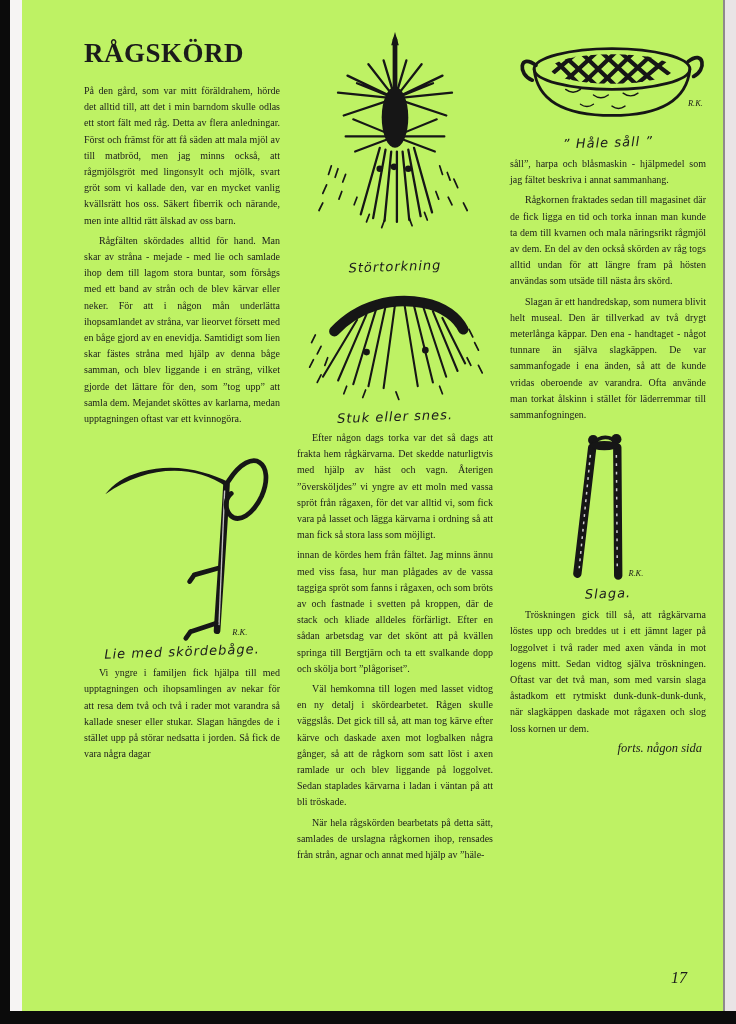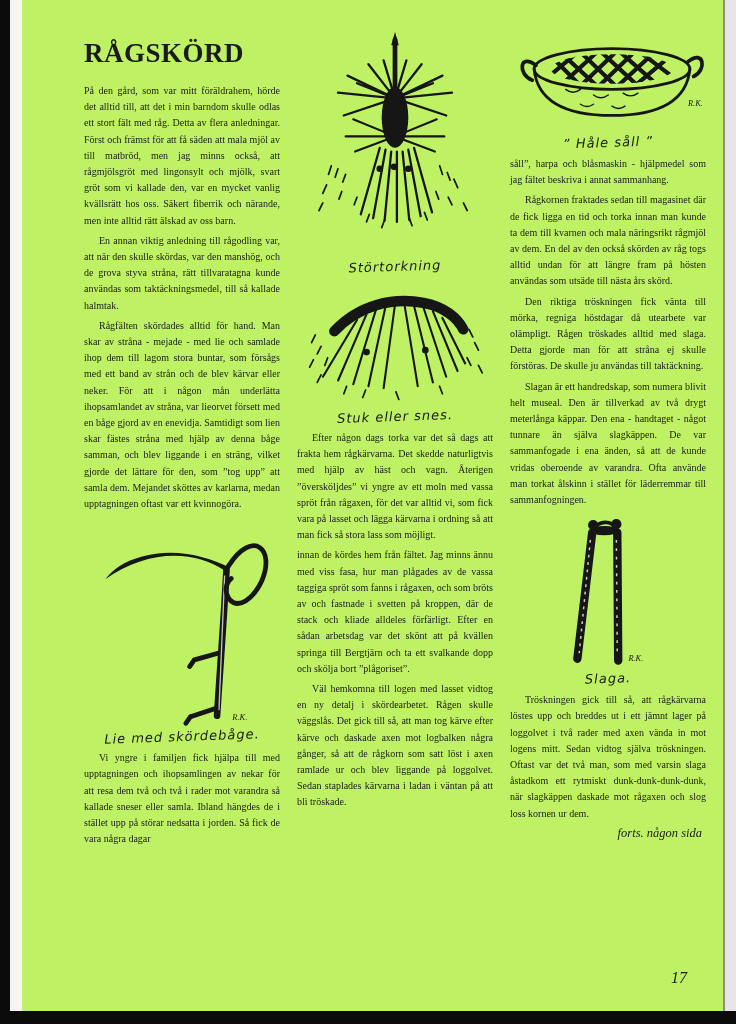--- a/index.html
+++ b/index.html
@@ -59,41 +59,40 @@
 <div class="page-edge-out"></div>
 <div class="page-edge-line"></div>
 <div class="scan-edge-bottom"></div>
 
 <div class="sheet">
   <div class="content">
 
     <div class="col">
       <h1 class="title">RÅGSKÖRD</h1>
       <p class="para">På den gård, som var mitt föräldrahem, hörde det alltid till, att det i min barndom skulle odlas ett stort fält med råg. Detta av flera anledningar. Först och främst för att få säden att mala mjöl av till matbröd, men jag minns också, att rågmjölsgröt med lingonsylt och mjölk, svart gröt som vi kallade den, var en mycket vanlig kvällsrätt hos oss. Säkert fiberrik och närande, men inte alltid rätt älskad av oss barn.</p>
-      <p class="para ind">En annan viktig anledning till rågodling var, att när den skulle skördas, var den manshög, och de grova styva stråna, rätt tillvaratagna kunde användas som taktäckningsmedel, till så kallade halmtak.</p>
       <p class="para ind">Rågfälten skördades alltid för hand. Man skar av stråna - mejade - med lie och samlade ihop dem till lagom stora buntar, som försågs med ett band av strån och de blev kärvar eller neker. För att i någon mån underlätta ihopsamlandet av stråna, var lieorvet försett med en båge gjord av en enevidja. Samtidigt som lien skar fästes stråna med hjälp av denna båge samman, och blev liggande i en sträng, vilket gjorde det lättare för den, som ”tog upp” att samla dem. Mejandet sköttes av karlarna, medan upptagningen oftast var ett kvinnogöra.</p>
 
       <div class="illus-wrap">
         <svg class="illus" width="180" height="212" viewBox="0 0 190 222">
 
           <path d="M142,58 C106,33 56,36 14,66 C22,55 34,47 52,42 C88,32 122,42 144,53 Z" fill="#161616"></path>
 
           <path class="ink" d="M142,55 C139,112 135,162 132,210" stroke-width="7"></path>
           <path d="M140,62 C138,112 136,160 134,204" stroke="#fdfdfc" stroke-width="1.4" fill="none" opacity="0.75"></path>
 
           <path class="ink" d="M144,52 C170,12 194,34 179,68 C170,87 155,97 146,88 C139,80 141,70 147,65" stroke-width="5"></path>
 
           <path class="ink" d="M133,144 l-25,7 m0,0 l-5,7" stroke-width="5"></path>
           <path class="ink" d="M131,202 l-27,9 m0,0 l-5,7" stroke-width="5"></path>
           <text x="148" y="214" font-size="9" font-style="italic" fill="#161616">R.K.</text>
         </svg>
         <div class="caption">Lie med skördebåge.</div>
       </div>
 
-      <p class="para ind">Vi yngre i familjen fick hjälpa till med upptagningen och ihopsamlingen av nekar för att resa dem två och två i rader mot varandra så kallade sneser eller samla. Ibland hängdes de i stället upp på störar nedsatta i jorden. Så fick de vara några dagar</p>
+      <p class="para ind">Vi yngre i familjen fick hjälpa till med upptagningen och ihopsamlingen av nekar för att resa dem två och två i rader mot varandra så kallade sneser eller stukar. Slagan hängdes de i stället upp på störar nedsatta i jorden. Så fick de vara några dagar</p>
     </div>
 
     <div class="col">
       <div class="illus-wrap">
         <svg class="illus" width="190" height="228" viewBox="0 0 200 240">
 
           <path class="ink" d="M100,10 L100,62" stroke-width="5"></path>
           <path d="M100,2 L96,16 L104,16 Z" fill="#161616"></path>
 
           <path class="ink" stroke-width="2.4" d="M100,72 L50,48 M100,72 L40,66 M100,72 L46,90 M100,72 L150,48 M100,72 L160,66 M100,72 L154,90 M100,72 L72,36 M100,72 L128,36 M100,72 L88,32 M100,72 L112,32 M100,72 L60,56 M100,72 L140,56"></path>
@@ -124,20 +123,21 @@
           <circle cx="132" cy="74" r="3.5" fill="#161616"></circle>
 
           <path class="ink" stroke-width="1.8" d="M12,66 l4,-8 M18,78 l4,-8 M10,92 l4,-8 M26,90 l3,-8 M18,108 l4,-8 M182,60 l-4,-8 M188,74 l-4,-8 M180,90 l-4,-8 M192,98 l-4,-8 M46,120 l3,-8 M66,124 l3,-8 M104,126 l-3,-8 M150,120 l-3,-8"></path>
         </svg>
         <div class="caption">Stuk eller snes.</div>
       </div>
 
       <p class="para ind">Efter någon dags torka var det så dags att frakta hem rågkärvarna. Det skedde naturligtvis med hjälp av häst och vagn. Återigen ”översköljdes” vi yngre av ett moln med vassa spröt från rågaxen, för det var alltid vi, som fick vara på lasset och lägga kärvarna i ordning så att man fick så stora lass som möjligt.</p>
       <p class="para">innan de kördes hem från fältet. Jag minns ännu med viss fasa, hur man plågades av de vassa taggiga spröt som fanns i rågaxen, och som bröts av och fastnade i svetten på kroppen, där de stack och kliade alldeles förfärligt. Efter en sådan arbetsdag var det skönt att på kvällen springa till Bergtjärn och ta ett svalkande dopp och skölja bort ”plågoriset”.</p>
       <p class="para ind">Väl hemkomna till logen med lasset vidtog en ny detalj i skördearbetet. Rågen skulle väggslås. Det gick till så, att man tog kärve efter kärve och daskade axen mot logbalken några gånger, så att de rågkorn som satt löst i axen ramlade ur och blev liggande på loggolvet. Sedan staplades kärvarna i ladan i väntan på att bli tröskade.</p>
+      <p class="para ind">När hela rågskörden bearbetats på detta sätt, samlades de urslagna rågkornen ihop, rensades från strån, agnar och annat med hjälp av ”häle-</p>
     </div>
 
     <div class="col">
       <div class="illus-wrap">
         <svg class="illus" width="204" height="104" viewBox="0 0 220 112">
           <defs>
             <clipPath id="sieveClip">
                 <ellipse cx="110" cy="42" rx="66" ry="16"></ellipse>
               </clipPath>
           </defs>
@@ -154,21 +154,20 @@
           <path class="ink" d="M192,34 C210,20 212,44 198,50" stroke-width="4"></path>
 
           <path class="ink" stroke-width="1.5" d="M60,64 q8,6 16,0 M90,70 q8,6 16,0 M122,68 q8,6 16,0 M76,80 q7,5 14,0 M110,82 q7,5 14,0"></path>
           <text x="192" y="82" font-size="9" font-style="italic" fill="#161616">R.K.</text>
         </svg>
         <div class="caption">” Håle såll ”</div>
       </div>
 
       <p class="para">såll”, harpa och blåsmaskin - hjälpmedel som jag fältet beskriva i annat sammanhang.</p>
       <p class="para ind">Rågkornen fraktades sedan till magasinet där de fick ligga en tid och torka innan man kunde ta dem till kvarnen och mala näringsrikt rågmjöl av dem. En del av den också skörden av råg togs alltid undan för att längre fram på hösten användas som utsäde till nästa års skörd.</p>
-      <p class="para ind">Den riktiga tröskningen fick vänta till mörka, regniga höstdagar då utearbete var olämpligt. Rågen tröskades alltid med slaga. Detta gjorde man för att stråna ej skulle förstöras. De skulle ju användas till taktäckning.</p>
       <p class="para ind">Slagan är ett handredskap, som numera blivit helt museal. Den är tillverkad av två drygt meterlånga käppar. Den ena - handtaget - något tunnare än själva slagkäppen. De var sammanfogade i ena änden, så att de kunde vridas oberoende av varandra. Ofta använde man torkat ålskinn i stället för läderremmar till sammanfogningen.</p>
 
       <div class="illus-wrap">
         <svg class="illus" width="130" height="158" viewBox="0 0 140 170">
 
           <path class="ink" d="M53,22 C47,75 41,125 37,158" stroke-width="9"></path>
           <path d="M51,30 L39,152" stroke="#fdfdfc" stroke-width="1.6" fill="none" stroke-dasharray="3,5" opacity="0.8"></path>
 
           <path class="ink" d="M80,22 C80,80 81,130 81,160" stroke-width="9"></path>
           <path d="M79,30 L80,154" stroke="#fdfdfc" stroke-width="1.6" fill="none" stroke-dasharray="3,6" opacity="0.8"></path>

